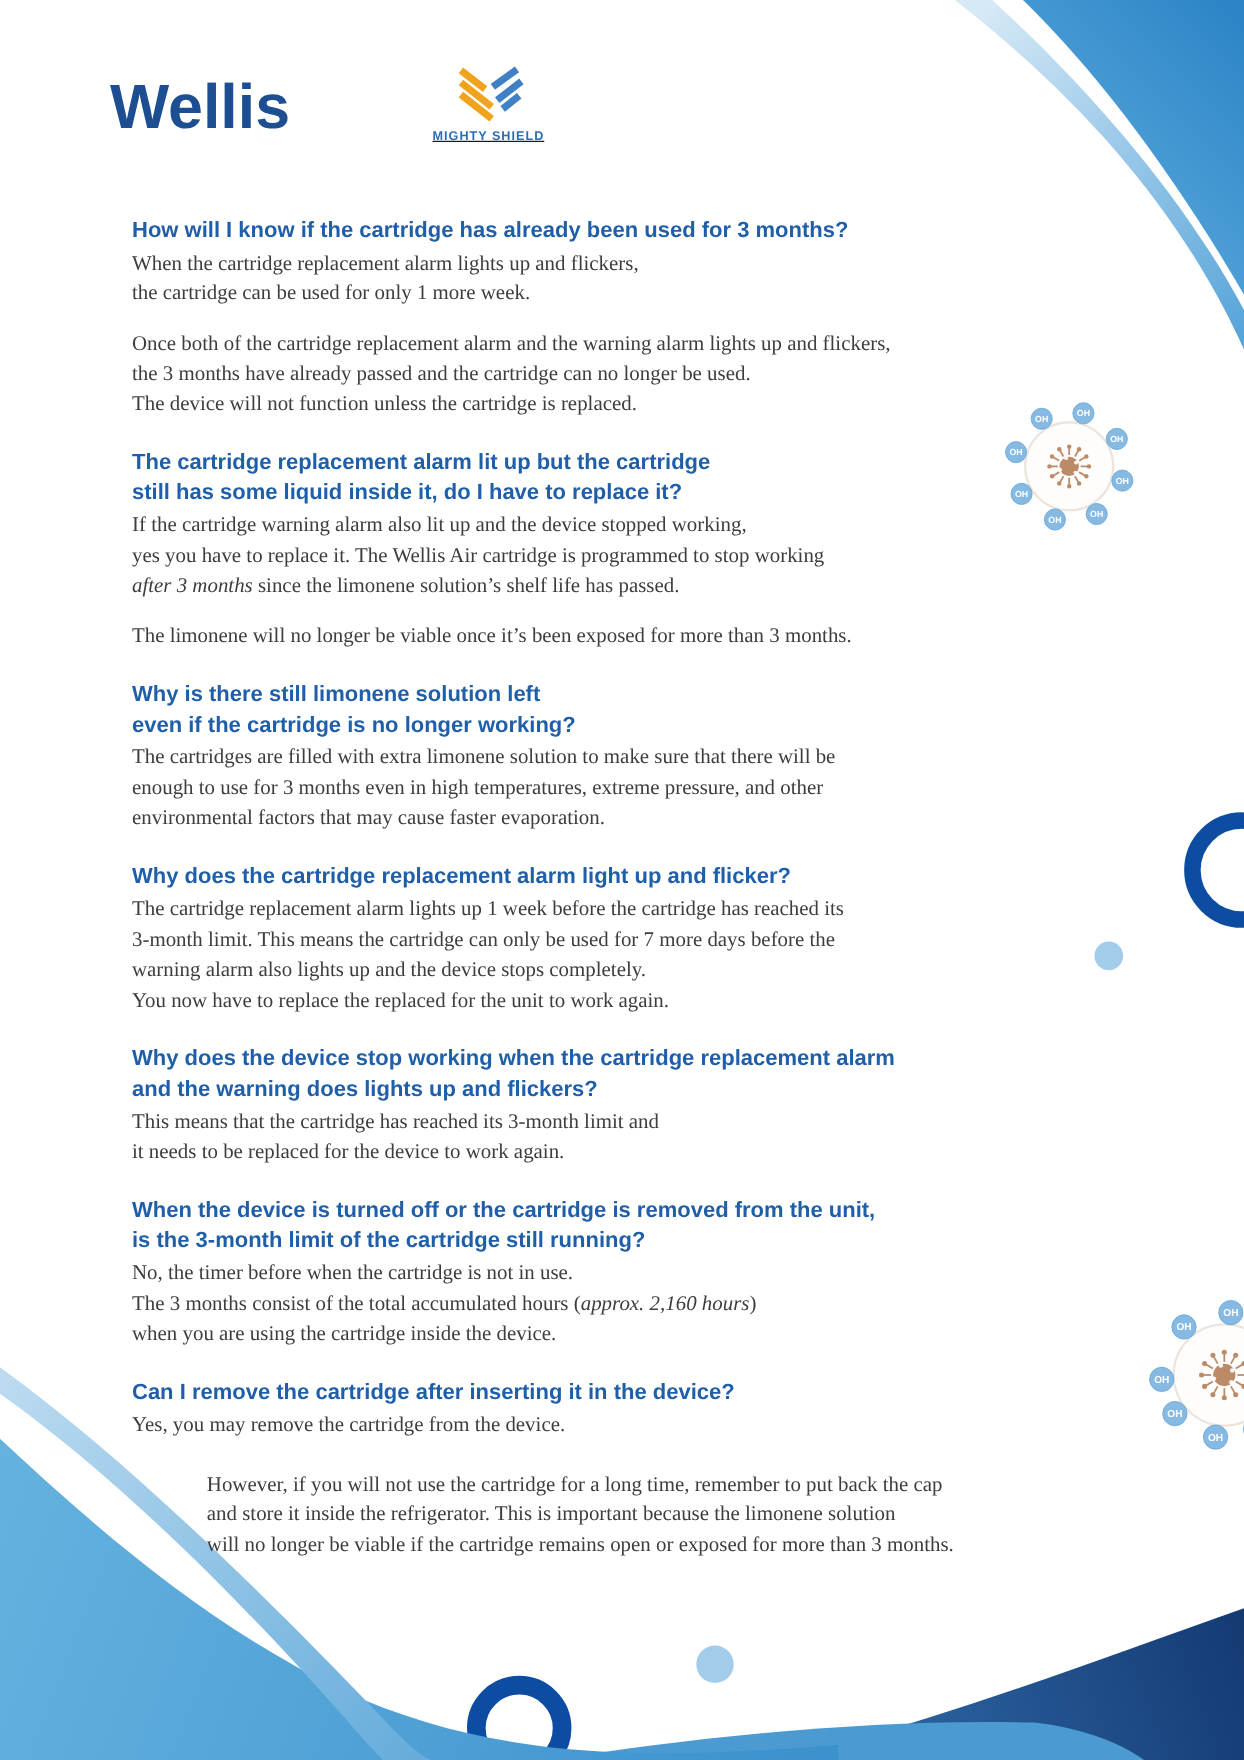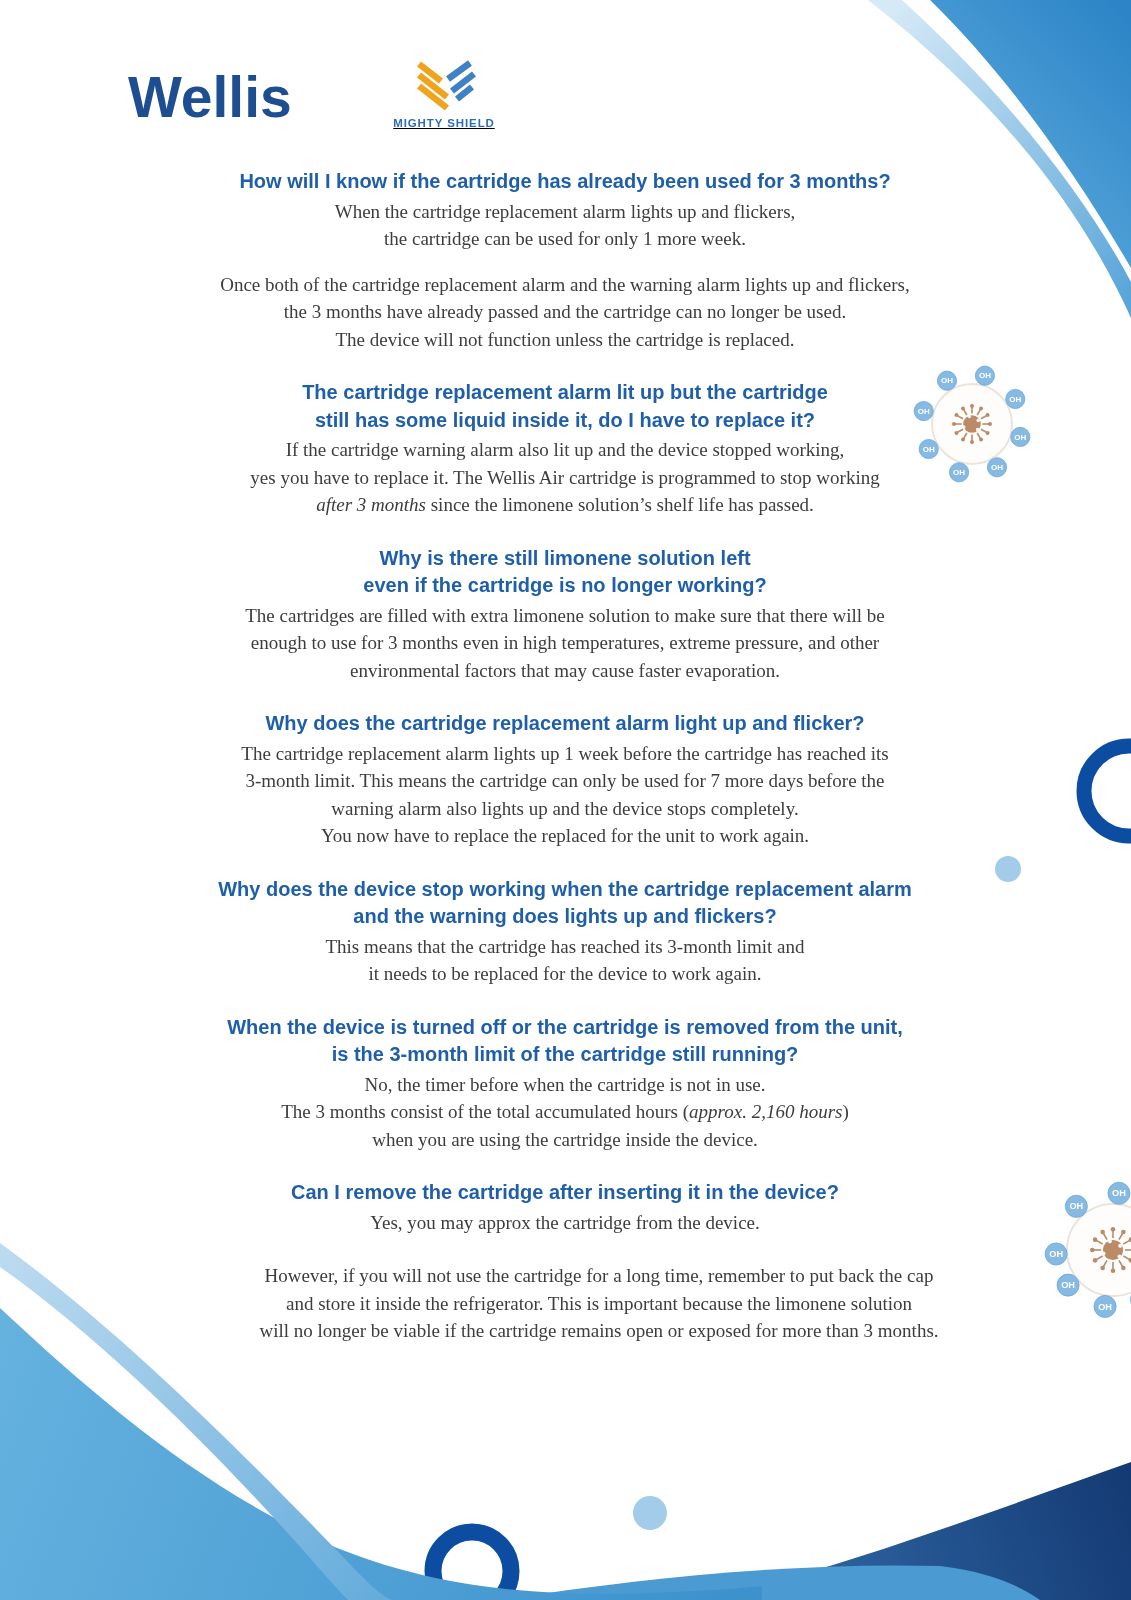--- a/index.html
+++ b/index.html
@@ -1,24 +1,24 @@
 <!DOCTYPE html>
 <html style="--q-blue: #1f5fa9; --body-text: #3d3d3f; --logo-blue: #1e4e92; --shield-text: #2d6db8;"><head>
 <meta charset="utf-8">
 <style>
   html,body{margin:0;padding:0;background:#ffffff;}
   .page{position:relative;width:1131px;height:1600px;background:#fff;overflow:hidden;
         font-family:"Liberation Sans",sans-serif;}
   #deco{position:absolute;left:0;top:0;}
-  .wellis{position:absolute;left:128px;top:64px;font-size:57px;font-weight:700;
+  .wellis{position:absolute;left:100px;top:64px;font-size:57px;font-weight:700;
           color:var(--logo-blue,#1e4e92);letter-spacing:0px;}
   .shield{position:absolute;left:392px;top:60px;width:104px;text-align:center;text-decoration:underline;}
   .shield-text{font-size:11.5px;font-weight:700;color:var(--shield-text,#2d6db8);
                letter-spacing:.9px;margin-top:1px;}
-  #faq-root{position:absolute;left:120px;top:168px;width:890px;text-align:center;}
+  #faq-root{position:absolute;left:120px;top:196px;width:890px;}
   section.faq{margin:0 0 26px 0;}
   .q{margin:0 0 2px 0;font-size:20px;line-height:27.5px;font-weight:700;
      color:var(--q-blue,#1f5fa9);}
   .qline{display:block;}
   .para{margin:18px 0 0 0;font-family:Liberation Serif, serif;}
   .para.first{margin-top:1px;}
   .para.indent{margin-left:68px;margin-top:26px;}
   .line{font-size:19px;line-height:27.5px;color:var(--body-text,#3d3d3f);}
   .i{font-style:italic;}
 </style>
@@ -234,20 +234,23 @@
       <section class="faq">
         <h2 class="q">
           <span class="qline">The cartridge replacement alarm lit up but the cartridge</span>
           <span class="qline">still has some liquid inside it, do I have to replace it?</span>
         </h2>
         <div class="para first">
           <div class="line"><span>If the cartridge warning alarm also lit up and the device stopped working,</span></div>
           <div class="line"><span>yes you have to replace it. The Wellis Air cartridge is programmed to stop working</span></div>
           <div class="line"><span class="i">after 3 months</span><span> since the limonene solution’s shelf life has passed.</span></div>
         </div>
+        <div class="para">
+          <div class="line"><span>The limonene will no longer be viable once it’s been exposed for more than 3 months.</span></div>
+        </div>
       </section>
       <section class="faq">
         <h2 class="q">
           <span class="qline">Why is there still limonene solution left</span>
           <span class="qline">even if the cartridge is no longer working?</span>
         </h2>
         <div class="para first">
           <div class="line"><span>The cartridges are filled with extra limonene solution to make sure that there will be</span></div>
           <div class="line"><span>enough to use for 3 months even in high temperatures, extreme pressure, and other</span></div>
           <div class="line"><span>environmental factors that may cause faster evaporation.</span></div>
@@ -283,21 +286,21 @@
           <div class="line"><span>No, the timer before when the cartridge is not in use.</span></div>
           <div class="line"><span>The 3 months consist of the total accumulated hours (</span><span class="i">approx. 2,160 hours</span><span>)</span></div>
           <div class="line"><span>when you are using the cartridge inside the device.</span></div>
         </div>
       </section>
       <section class="faq">
         <h2 class="q">
           <span class="qline">Can I remove the cartridge after inserting it in the device?</span>
         </h2>
         <div class="para first">
-          <div class="line"><span>Yes, you may approx the cartridge from the device.</span></div>
+          <div class="line"><span>Yes, you may remove the cartridge from the device.</span></div>
         </div>
         <div class="para indent">
           <div class="line"><span>However, if you will not use the cartridge for a long time, remember to put back the cap</span></div>
           <div class="line"><span>and store it inside the refrigerator. This is important because the limonene solution</span></div>
           <div class="line"><span>will no longer be viable if the cartridge remains open or exposed for more than 3 months.</span></div>
         </div>
       </section>
     </main>
 </div>
 

